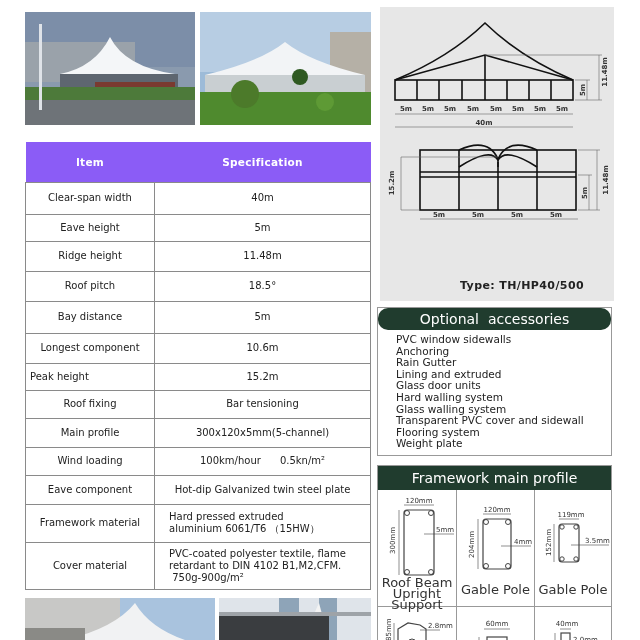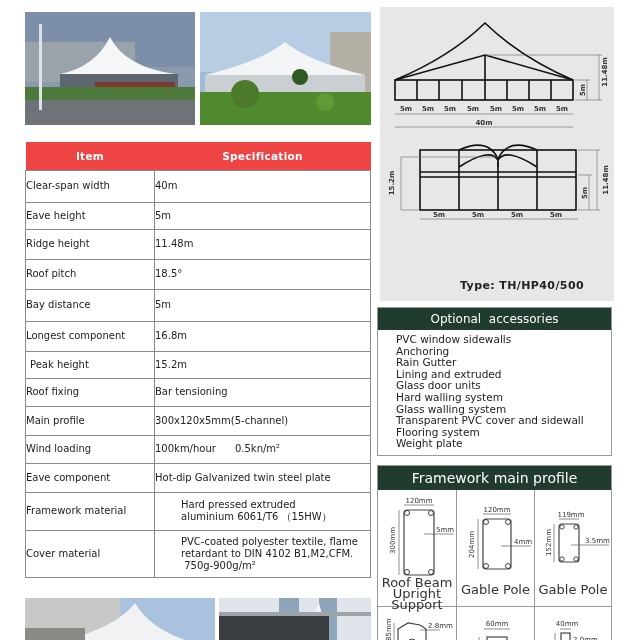--- a/index.html
+++ b/index.html
@@ -2,34 +2,34 @@
 <html><head>
 <meta charset="utf-8">
 <style>
   * { box-sizing: border-box; margin: 0; padding: 0; }
   body { width: 640px; height: 640px; background: #ffffff; overflow: hidden; position: relative; font-family: "DejaVu Sans", sans-serif; color: #222; }
   .photo { position: absolute; overflow: hidden; }
   .photo svg { display: block; width: 100%; height: 100%; }
 
   
   .spec-table { position: absolute; left: 25px; top: 142px; width: 346px; border-collapse: collapse; font-size: 10px; }
-  .spec-table th { background: #ef4444; color: #fff; font-weight: bold; height: 28px; font-size: 10.5px; letter-spacing: 0.3px; }
-  .spec-table td { border: 1px solid #8a8a8a; vertical-align: middle; color: #222; line-height: 12px; }
+  .spec-table th { background: #8b5cf6; color: #fff; font-weight: bold; height: 40px; font-size: 10.5px; letter-spacing: 0.3px; }
+  .spec-table td { border: 1px solid #8a8a8a; text-align: center; vertical-align: middle; color: #222; line-height: 12px; }
   .spec-table td.item { width: 129px; }
-  .spec-table td.left { text-align: left; padding-left: 26px; }
+  .spec-table td.left { text-align: left; padding-left: 14px; }
   .spec-table td.lp { text-align: left; padding-left: 4px; }
 
   
   .diagram-panel { position: absolute; left: 380px; top: 7px; width: 234px; height: 294px; background: #e7e7e7; }
   .diagram-panel svg { position: absolute; left: 0; top: 0; }
   .type-label { position: absolute; left: 0; width: 284px; top: 272px; text-align: center; font-weight: bold; font-size: 11px; color: #222; letter-spacing: 0.4px; }
 
   
   .acc-box { position: absolute; left: 377px; top: 307px; width: 235px; height: 149px; border: 1px solid #999; background: #fff; }
-  .acc-header { background: #203c2e; color: #fff; height: 22px; line-height: 22px; text-align: center; font-size: 12px; }
+  .acc-header { background: #203c2e; color: #fff; height: 22px; line-height: 22px; text-align: center; font-size: 14px; border-radius: 10px; }
   .acc-list { list-style: none; padding: 4px 0 0 18px; font-size: 10.5px; line-height: 11.6px; color: #222; }
 
   
   .fw-box { position: absolute; left: 377px; top: 465px; width: 235px; height: 180px; border: 1px solid #999; background: #fff; }
   .fw-header { background: #203c2e; color: #fff; height: 24px; line-height: 24px; text-align: center; font-size: 14px; }
   .fw-grid { display: grid; grid-template-columns: 79px 78px 76px; }
   .fw-cell { position: relative; border-right: 1px solid #999; border-bottom: 1px solid #999; height: 117px; }
   .fw-cell:nth-child(3n) { border-right: none; }
   .fw-cell svg { position: absolute; left: 0; top: 0; }
   .fw-label { position: absolute; left: 0; right: 0; text-align: center; font-size: 13px; line-height: 11px; color: #333; }
@@ -88,21 +88,21 @@
     <tr style="height:30px;">
       <td class="item">Roof pitch</td>
       <td>18.5°</td>
     </tr>
     <tr style="height:32px;">
       <td class="item">Bay distance</td>
       <td>5m</td>
     </tr>
     <tr style="height:30px;">
       <td class="item">Longest component</td>
-      <td>16.8m</td>
+      <td>10.6m</td>
     </tr>
     <tr style="height:27px;">
       <td class="item lp">Peak height</td>
       <td>15.2m</td>
     </tr>
     <tr style="height:28px;">
       <td class="item">Roof  fixing</td>
       <td>Bar  tensioning</td>
     </tr>
     <tr style="height:29px;">

